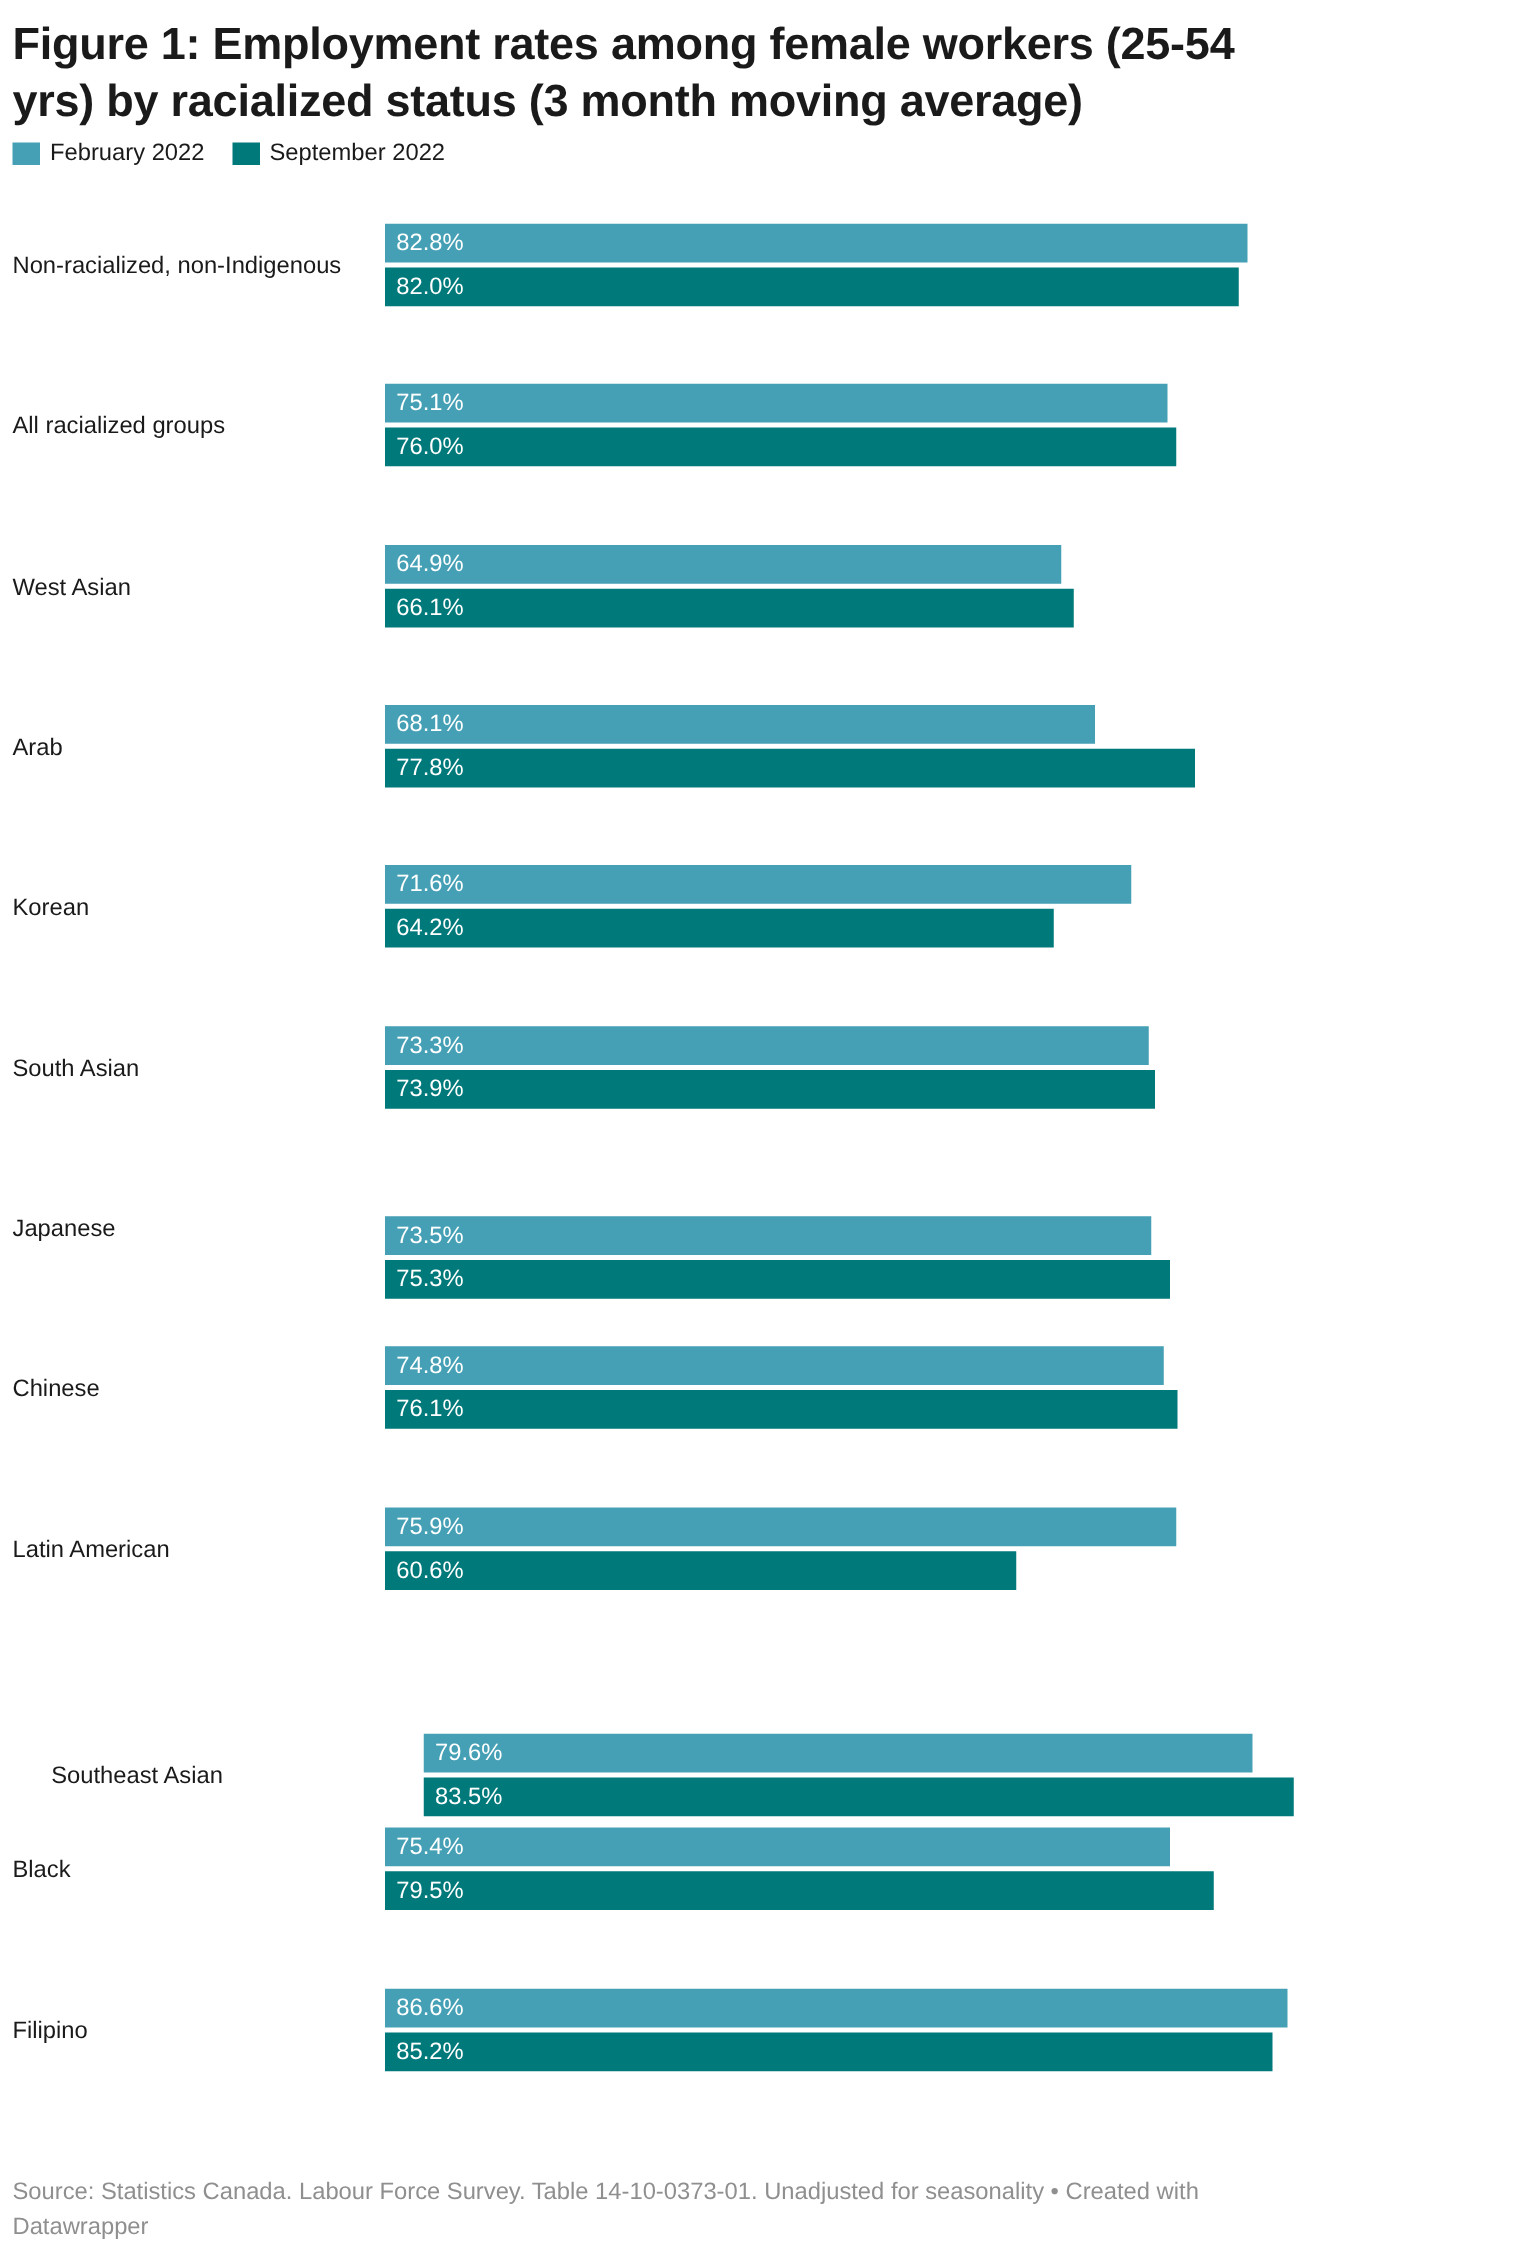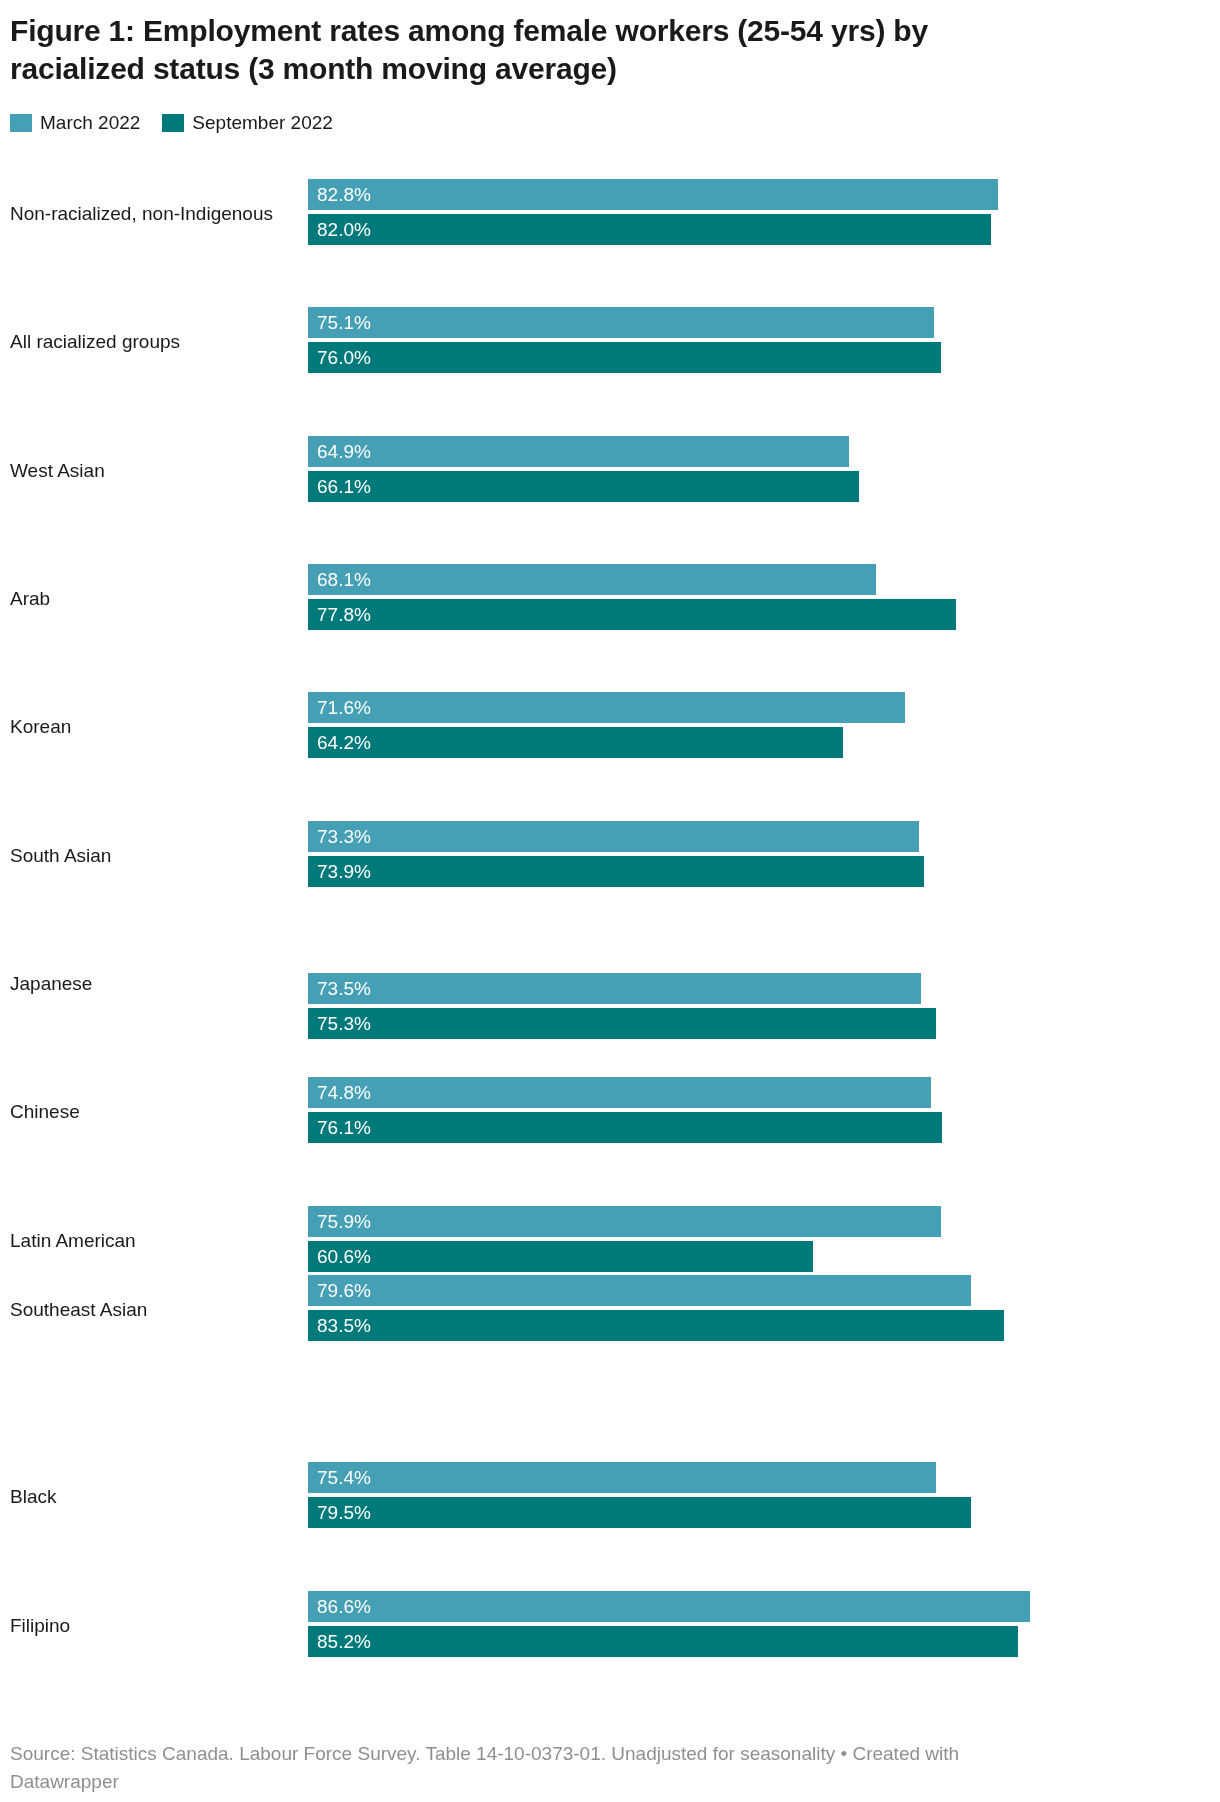--- a/index.html
+++ b/index.html
@@ -23,21 +23,21 @@
   }
 
   
   .title-wrap {
     position: absolute;
     left: 10px;
     top: 12px;
     width: 1040px;
   }
   .chart-title {
-    font-size: 30px;
+    font-size: 36px;
     font-weight: bold;
     line-height: 1.28;
     letter-spacing: -0.2px;
     color: #1a1a1a;
     margin: 0;
   }
 
   
   .legend {
     position: absolute;
@@ -129,21 +129,21 @@
 
 <div class="figure">
 
   <div class="title-wrap">
     <h1 class="chart-title">Figure 1: Employment rates among female workers (25-54 yrs) by racialized status (3 month moving average)</h1>
   </div>
 
   <div class="legend" id="legend">
       <div class="legend-item">
         <span class="legend-swatch" style="background: rgb(69, 160, 181);"></span>
-        <span class="legend-label">March 2022</span>
+        <span class="legend-label">February 2022</span>
       </div>
       <div class="legend-item">
         <span class="legend-swatch" style="background: rgb(0, 121, 123);"></span>
         <span class="legend-label">September 2022</span>
       </div>
     </div>
 
   <div class="plot" id="plot">
       <div class="row" style="top: 0px; height: 128.333px;">
         <div class="row-label">Non-racialized, non-Indigenous</div>
@@ -237,21 +237,21 @@
         <div class="row-label">Latin American</div>
         <div class="bars" style="top: 29.1667px;">
           <div class="bar first" style="width: 632.5px; background: rgb(69, 160, 181);">
             <span class="bar-value">75.9%</span>
           </div>
           <div class="bar second" style="width: 505px; background: rgb(0, 121, 123);">
             <span class="bar-value">60.6%</span>
           </div>
         </div>
       </div>
-      <div class="row" style="top: 1096px; height: 128.333px;">
+      <div class="row" style="top: 1208px; height: 128.333px; margin-left: 31px;">
         <div class="row-label">Southeast Asian</div>
         <div class="bars" style="top: 29.1667px; padding-left: 19px;">
           <div class="bar first" style="width: 663.333px; background: rgb(69, 160, 181);">
             <span class="bar-value">79.6%</span>
           </div>
           <div class="bar second" style="width: 695.833px; background: rgb(0, 121, 123);">
             <span class="bar-value">83.5%</span>
           </div>
         </div>
       </div>

